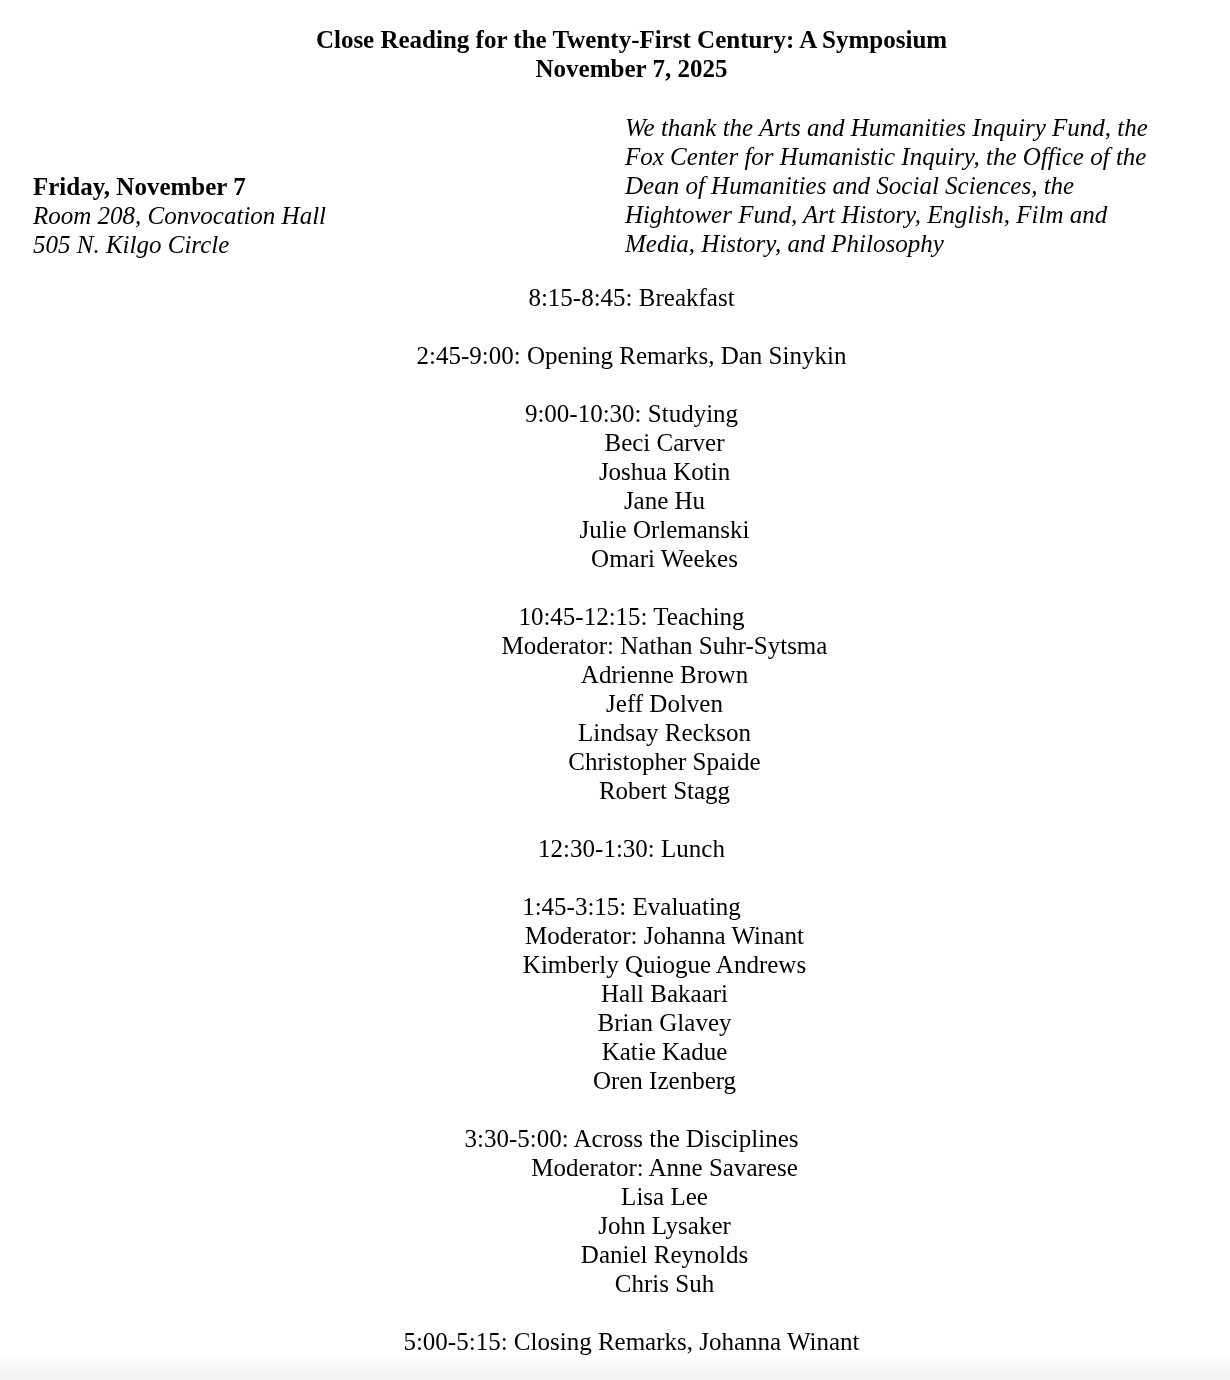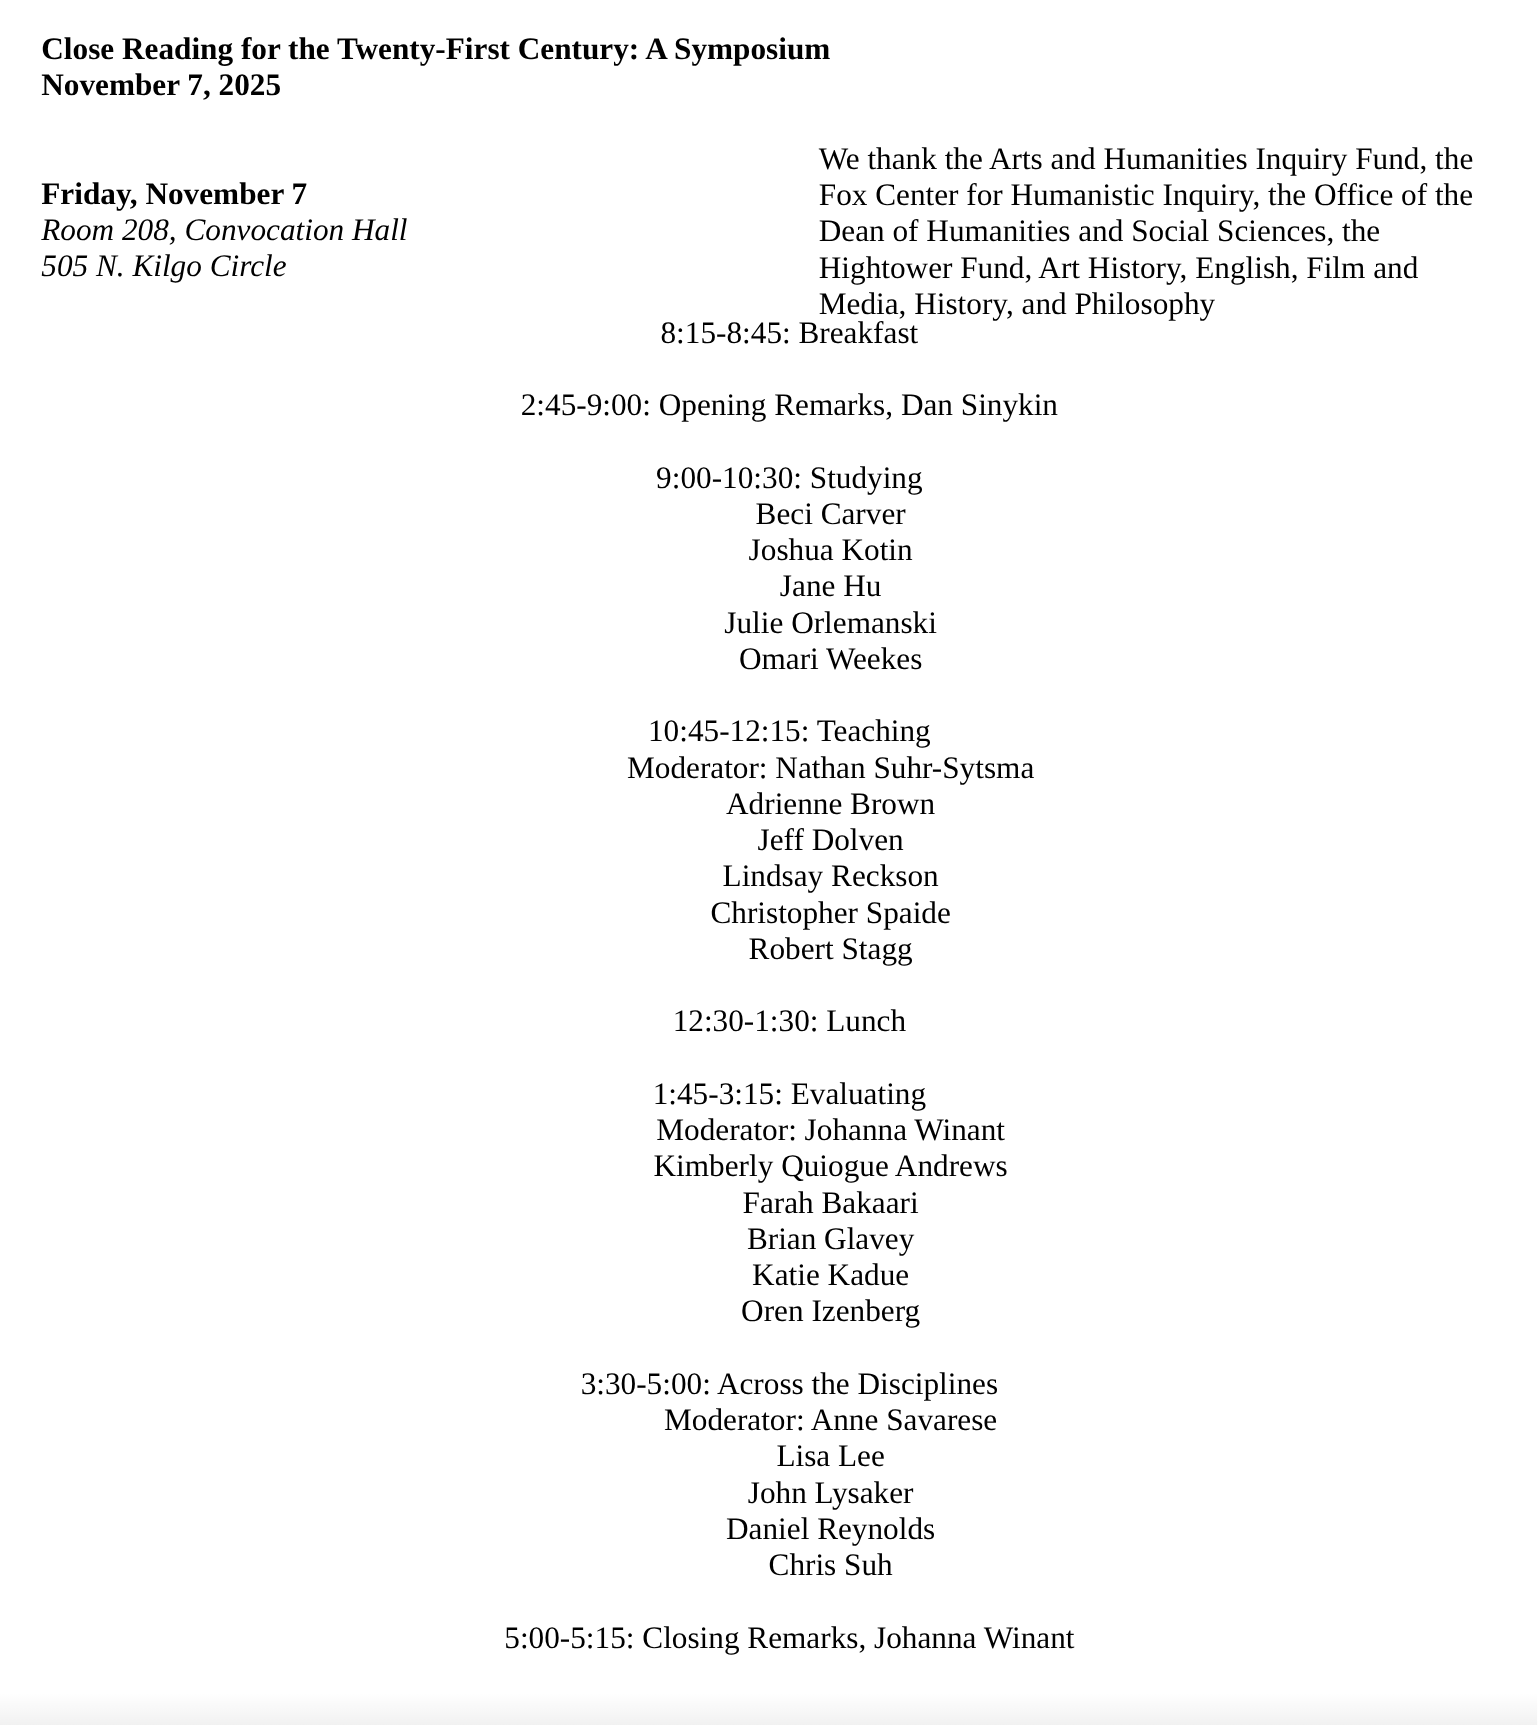--- a/index.html
+++ b/index.html
@@ -17,30 +17,31 @@
     font-size: 25px;
     line-height: 29px;
     color: #000000;
   }
   .content {
     padding: 25px 0 0 33px;
   }
   .line { white-space: nowrap; }
   .bold { font-weight: bold; }
   .italic { font-style: italic; }
-  .header { margin-bottom: 58px; }       
+  .header { margin-bottom: 89px; text-align: center; }       
   .venue  { margin-bottom: 24px; }       
   .session { margin-bottom: 29px; text-align: center; }      
   .session:last-child { margin-bottom: 0; }
   .indent { margin-left: 66px; }         
   .ack {
     position: absolute;
-    left: 655px;
+    left: 625px;
     top: 113px;
     width: 550px;
+    font-style: italic;
   }
   .bottom-fade {
     position: absolute;
     left: 0;
     right: 0;
     bottom: 0;
     height: 26px;
     background: linear-gradient(180deg, rgba(0,0,0,0) 0%, rgba(0,0,0,0.055) 100%);
     pointer-events: none;
   }
@@ -95,21 +96,21 @@
           <div class="line indent">Christopher Spaide</div>
           <div class="line indent">Robert Stagg</div>
         </div>
         <div class="session">
           <div class="line">12:30-1:30: Lunch</div>
         </div>
         <div class="session">
           <div class="line">1:45-3:15: Evaluating</div>
           <div class="line indent">Moderator: Johanna Winant</div>
           <div class="line indent">Kimberly Quiogue Andrews</div>
-          <div class="line indent">Farah Bakaari</div>
+          <div class="line indent">Hall Bakaari</div>
           <div class="line indent">Brian Glavey</div>
           <div class="line indent">Katie Kadue</div>
           <div class="line indent">Oren Izenberg</div>
         </div>
         <div class="session">
           <div class="line">3:30-5:00: Across the Disciplines</div>
           <div class="line indent">Moderator: Anne Savarese</div>
           <div class="line indent">Lisa Lee</div>
           <div class="line indent">John Lysaker</div>
           <div class="line indent">Daniel Reynolds</div>

